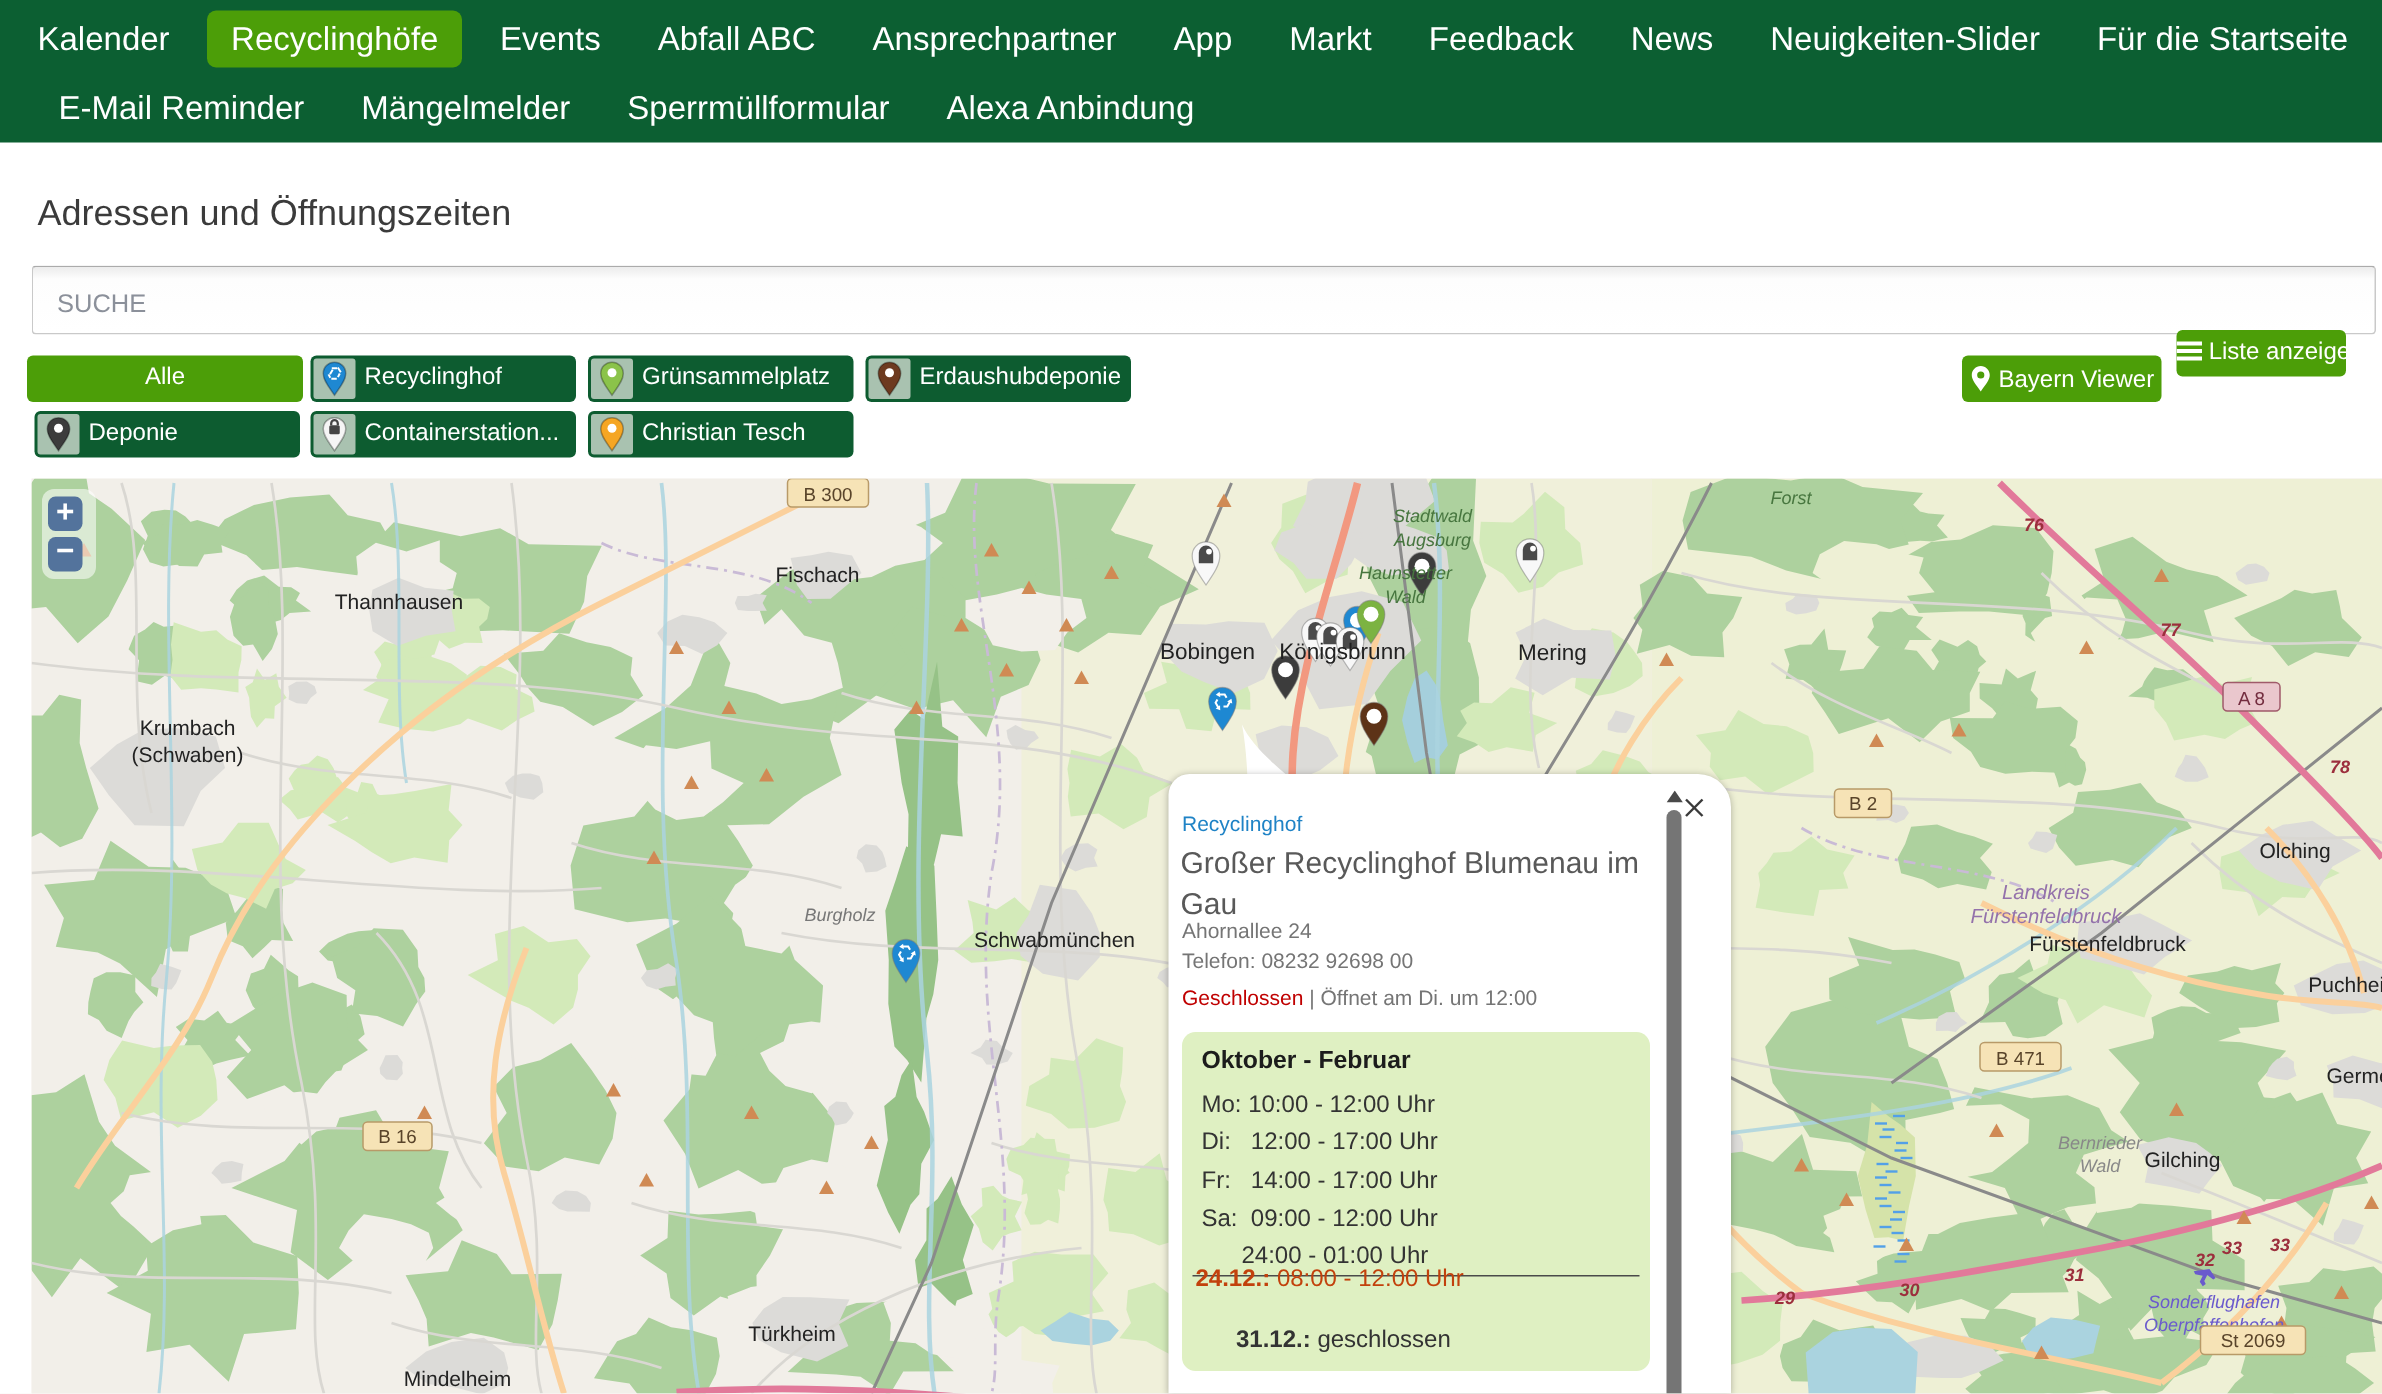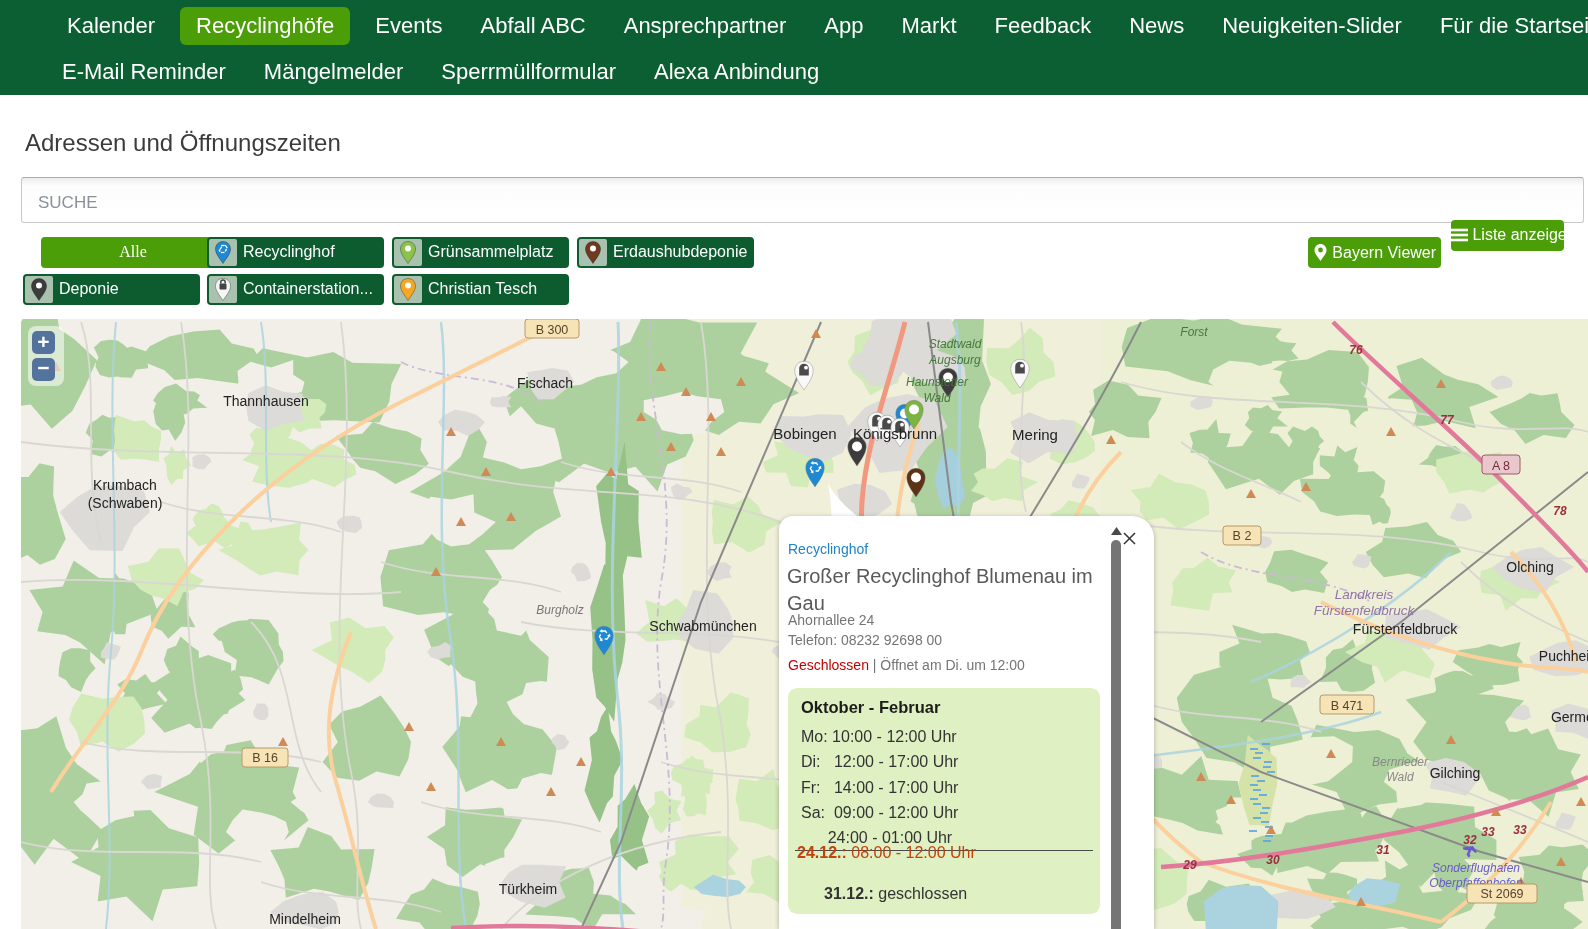--- a/index.html
+++ b/index.html
@@ -1,17 +1,17 @@
 <!DOCTYPE html>
 <html lang="de"><head>
 <meta charset="utf-8">
 <style>
 html,body{margin:0;padding:0;background:#fff;font-family:"Liberation Sans",sans-serif;width:1588px;height:929px;overflow:hidden;}
 svg text{font-family:"Liberation Sans",sans-serif;}
-.nav{background:#0c5f32;height:91px;padding-top:4px;padding-left:42px;}
+.nav{background:#0c5f32;height:91px;padding-top:4px;}
 .nav .row{display:flex;align-items:center;height:44px;}
 .nav .row2{height:47px;}
 .nav a{color:#fff;text-decoration:none;font-size:22px;font-weight:400;margin:0 19px;white-space:nowrap;}
 .nav a.active{background:#4c9e08;border-radius:6px;padding:6px 16px;margin:16px 6px;}
 h1{font-weight:400;color:#3b3b3b;font-size:24px;margin:0;position:absolute;left:25px;top:129px;}
 .search{position:absolute;left:21px;right:4px;top:177px;height:46px;border:1px solid #c9c9c9;border-top-color:#ababab;border-radius:3px;background:linear-gradient(#ececec,#fdfdfd 8px,#fff);box-sizing:border-box;}
 .search span{position:absolute;left:16px;top:15px;color:#8b909a;font-size:17px;}
 .fbtn{position:absolute;height:31px;width:177px;background:#0d5c30;border-radius:4px;color:#fff;font-size:16px;box-sizing:border-box;}
 .fbtn .ic{position:absolute;left:2px;top:2px;width:28px;height:27px;background:#a9c2b0;border-radius:2px;}
 .fbtn .tx{position:absolute;left:36px;top:6px;white-space:nowrap;}
@@ -32,32 +32,32 @@
       <a>Abfall ABC</a>
       <a>Ansprechpartner</a>
       <a>App</a>
       <a>Markt</a>
       <a>Feedback</a>
       <a>News</a>
       <a>Neuigkeiten-Slider</a>
       <a>Für die Startseite</a>
  </div>
  <div class="row row2">
-  <a style="margin-left:20px">E-Mail Reminder</a>
+  <a style="margin-left:39px">E-Mail Reminder</a>
   <a>Mängelmelder</a>
       <a>Sperrmüllformular</a>
       <a>Alexa Anbindung</a>
  </div>
 </div>
 <h1>Adressen und Öffnungszeiten</h1>
 <div class="search">
     <span>SUCHE</span>
   </div>
 <div id="filters">
-    <div class="gbtn" style="left:41px;top:237px;width:184px;font-family:Liberation Serif, serif;"><span class="gtx">Alle</span></div>
+    <div class="gbtn" style="left:18px;top:237px;width:184px;"><span class="gtx">Alle</span></div>
     <div class="fbtn" style="left:207px;top:237px;">
       <span class="ic"><svg width="28" height="28" viewBox="0 0 28 28">
           <path d="M14,24.5 C 10,18.5 6.5,14.5 6.5,10 C 6.5,5.6 9.9,2.5 14,2.5 C 18.1,2.5 21.5,5.6 21.5,10 C 21.5,14.5 18,18.5 14,24.5 Z" fill="#1e88d2" stroke="rgba(0,0,0,.3)" stroke-width="1"></path>
           <g stroke="#fff" stroke-width="1.3" fill="none">
             <path d="M11,10.5 l1.8,-3"></path>
             <path d="M12.2,6.5 h3.5"></path>
             <path d="M16.2,6 l2,3.2"></path>
             <path d="M17.5,10 l-1.2,2.4"></path>
             <path d="M15.5,13.5 h-3.6"></path>
             <path d="M11.2,12.8 l-1.2,-2.2"></path>

